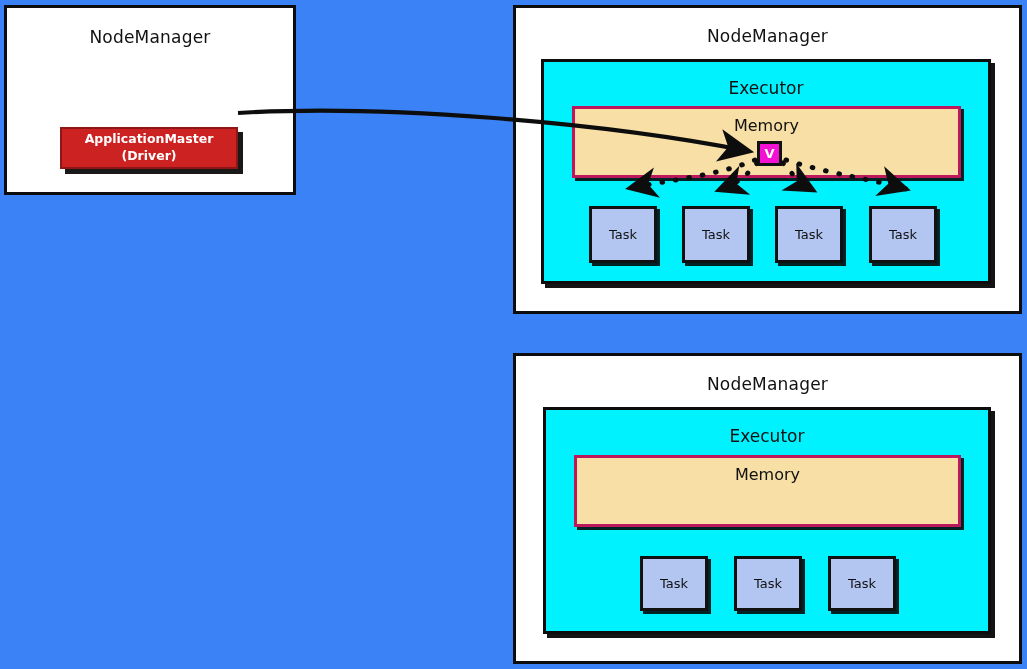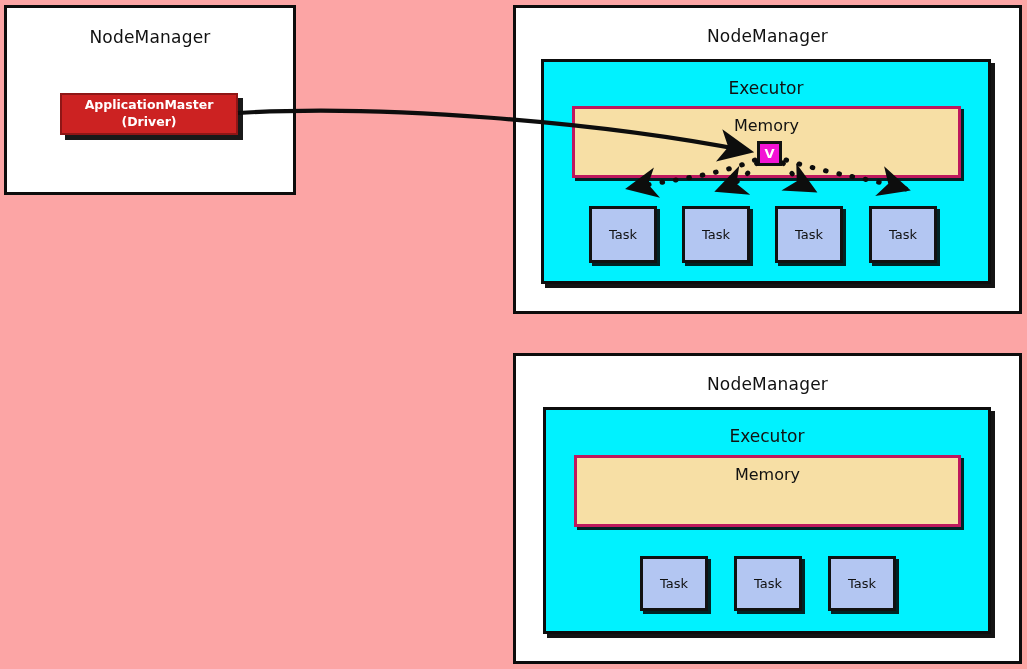--- a/index.html
+++ b/index.html
@@ -8,21 +8,21 @@
     padding: 0;
     background: #ffffff;
   }
   body {
     font-family: "DejaVu Sans", sans-serif;
   }
   #canvas {
     position: relative;
     width: 1027px;
     height: 669px;
-    background: #fca5a5;
+    background: #3b82f6;
     overflow: hidden;
   }
 
   
   .nm-box {
     position: absolute;
     box-sizing: border-box;
     background: #ffffff;
     border: 3px solid #0d0d0d;
   }
@@ -93,20 +93,21 @@
     border: 2px solid #8f1616;
     box-shadow: 5px 5px 0 0 rgba(0,0,0,0.9);
     display: flex;
     flex-direction: column;
     align-items: center;
     justify-content: center;
     color: #ffffff;
     font-weight: bold;
     font-size: 12.5px;
     line-height: 1.35;
+    margin-top: 34px;
   }
 
   
   .var-box {
     position: absolute;
     box-sizing: border-box;
     background: #f312d4;
     border: 3px solid #111111;
     display: flex;
     align-items: center;

